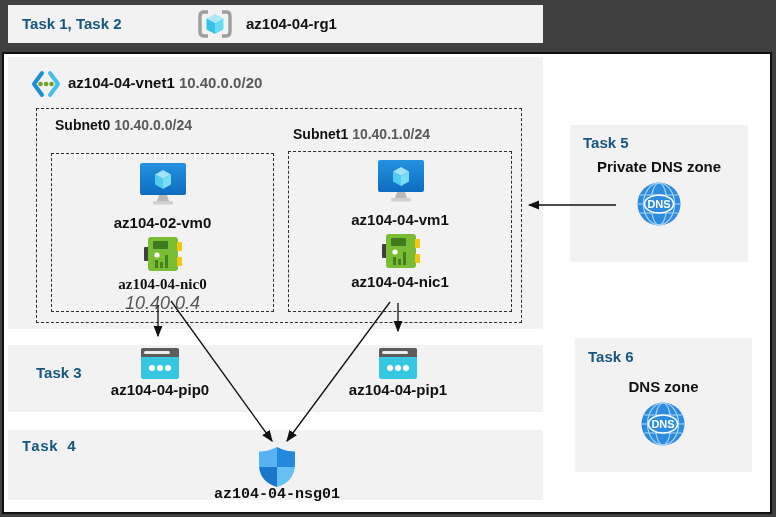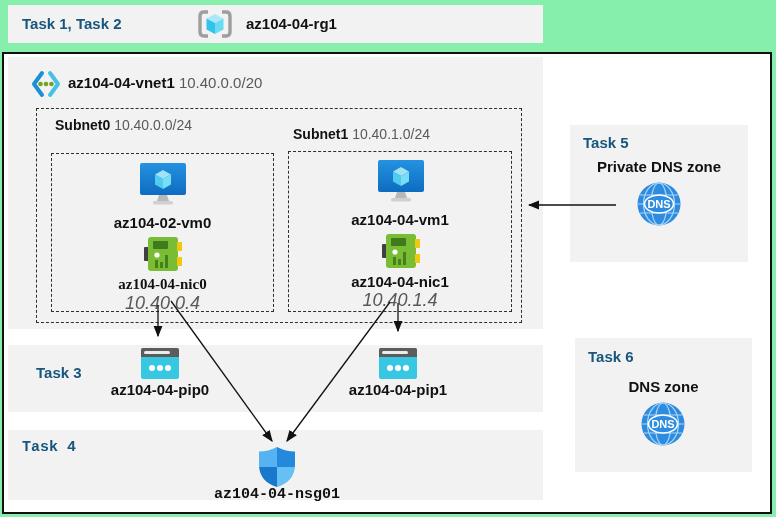--- a/index.html
+++ b/index.html
@@ -1,24 +1,24 @@
 <!DOCTYPE html>
 <html><head>
 <meta charset="utf-8">
 <style>
   html,body{margin:0;padding:0;background:#fff;}
   #canvas{
-    position:relative;width:776px;height:517px;background:#86efac;overflow:hidden;
+    position:relative;width:776px;height:517px;background:#404040;overflow:hidden;
     font-family:"Liberation Sans",sans-serif;color:#111;
   }
   .abs{position:absolute;}
   .band{background:#f2f2f2;}
   .task-label{font-size:15px;font-weight:700;color:#17567d;white-space:nowrap;}
   .res-label{font-size:15px;font-weight:700;color:#111;white-space:nowrap;}
-  .muted{font-weight:400;color:#595959;}
+  .muted{font-weight:700;color:#595959;}
   .center-text{text-align:center;width:100%;left:0;}
   #frame{
     left:2px;top:52px;width:770px;height:462px;
     border:2px solid #111;box-sizing:border-box;background:#fff;
   }
   .dashed{border:1.5px dashed #2e2e2e;box-sizing:border-box;}
   .sub-label{font-size:14px;font-weight:700;white-space:nowrap;}
   .ip-label{font-size:18px;color:#595959;font-style:italic;}
   #arrows{left:0;top:0;pointer-events:none;z-index:6;}
   .lvl{z-index:2;}
@@ -120,21 +120,20 @@
           <rect x="4" y="2" width="30" height="34" rx="3" fill="#79bd35"></rect>
           <rect x="33" y="7" width="5" height="9" fill="#f2c712"></rect>
           <rect x="33" y="22" width="5" height="9" fill="#f2c712"></rect>
           <rect x="9" y="6" width="15" height="8" rx="1" fill="#3f7a1c"></rect>
           <circle cx="13" cy="20" r="2.6" fill="#ffffff"></circle>
           <rect x="11" y="25" width="3" height="8" fill="#477f1d"></rect>
           <rect x="16" y="27" width="3" height="6" fill="#477f1d"></rect>
           <rect x="21" y="20" width="3" height="13" fill="#477f1d"></rect>
         </svg>
         <div class="abs res-label center-text" style="top:121px;">az104-04-nic1</div>
-        <div class="abs ip-label center-text" style="top:138px;">10.40.1.4</div>
       </div>
     </div>
   </div>
 
   <div class="abs band lvl" style="left:570px;top:125px;width:178px;height:137px;">
     <div class="abs task-label" style="left:13px;top:9px;">Task 5</div>
     <div class="abs res-label center-text" style="top:33px;">Private DNS zone</div>
     <svg class="abs icon" style="left:67px;top:57px;" width="44" height="44" viewBox="0 0 44 44">
       <circle cx="22" cy="22" r="21.5" fill="#2e8ce0"></circle>
       <g fill="none" stroke="#a9d6f7" stroke-width="1.2">

